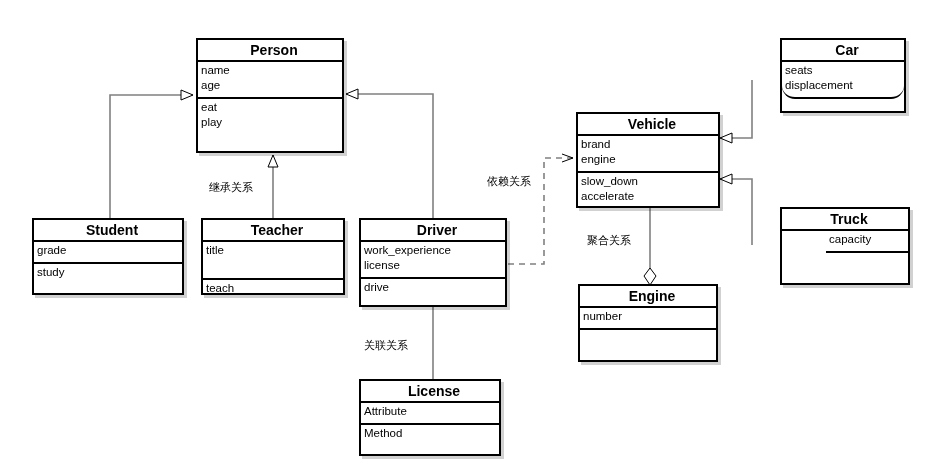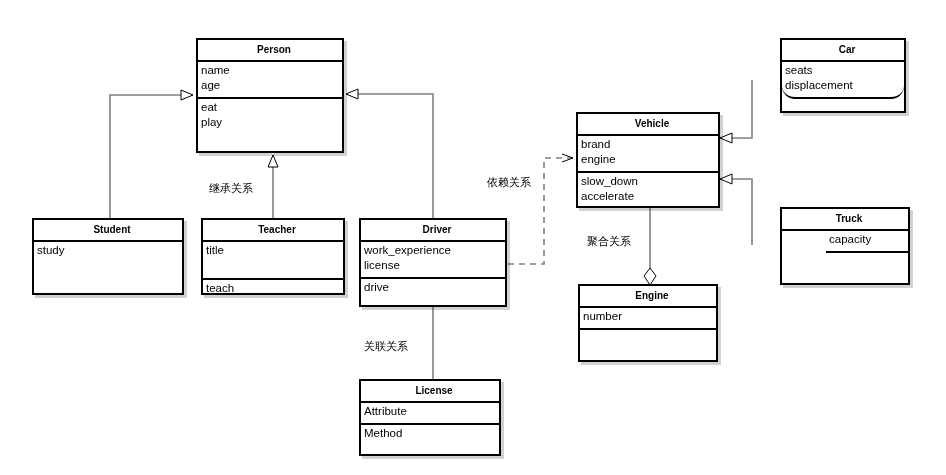--- a/index.html
+++ b/index.html
@@ -14,21 +14,21 @@
     position:absolute;
     background:#ffffff;
     border:2px solid #000000;
     box-sizing:border-box;
     box-shadow:3px 3px 0 rgba(0,0,0,0.18);
     z-index:2;
   }
   .uml-title{
     text-align:center;
     font-weight:bold;
-    font-size:10px;
+    font-size:14px;
     color:#000;
     line-height:14px;
     padding:3px 2px 3px 10px;
     border-bottom:2px solid #000;
     box-sizing:border-box;
   }
   .uml-attrs,.uml-ops{
     box-sizing:border-box;
     padding:1px 11px 2px 3px;
     font-size:11.5px;
@@ -38,21 +38,21 @@
   .uml-attrs{border-bottom:2px solid #000;}
   .uml-row{white-space:nowrap;}
 
   .edge-label{
     position:absolute;
     font-size:11px;
     color:#000;
     line-height:14px;
     white-space:nowrap;
     z-index:3;
-    font-family:Liberation Sans, sans-serif;
+    font-family:Liberation Mono, monospace;
   }
 </style>
 </head>
 <body>
 
 <div id="canvas">
 
   <svg class="edges" viewBox="0 0 946 475" xmlns="http://www.w3.org/2000/svg">
     <defs>
       <marker id="hollow-tri" markerWidth="14" markerHeight="14" refX="13" refY="6" orient="auto" markerUnits="userSpaceOnUse">
@@ -106,20 +106,23 @@
       <div class="uml-row">age</div>
     </div>
     <div class="uml-ops">
       <div class="uml-row">eat</div>
       <div class="uml-row">play</div>
     </div>
   </div>
 
   <div class="uml-class" style="left:32px;top:218px;width:152px;height:77px;">
     <div class="uml-title">Student</div>
+    <div class="uml-attrs" style="height:22px;">
+      <div class="uml-row">grade</div>
+    </div>
     <div class="uml-ops">
       <div class="uml-row">study</div>
     </div>
   </div>
 
   <div class="uml-class" style="left:201px;top:218px;width:144px;height:77px;">
     <div class="uml-title">Teacher</div>
     <div class="uml-attrs" style="height:38px;">
       <div class="uml-row">title</div>
     </div>

